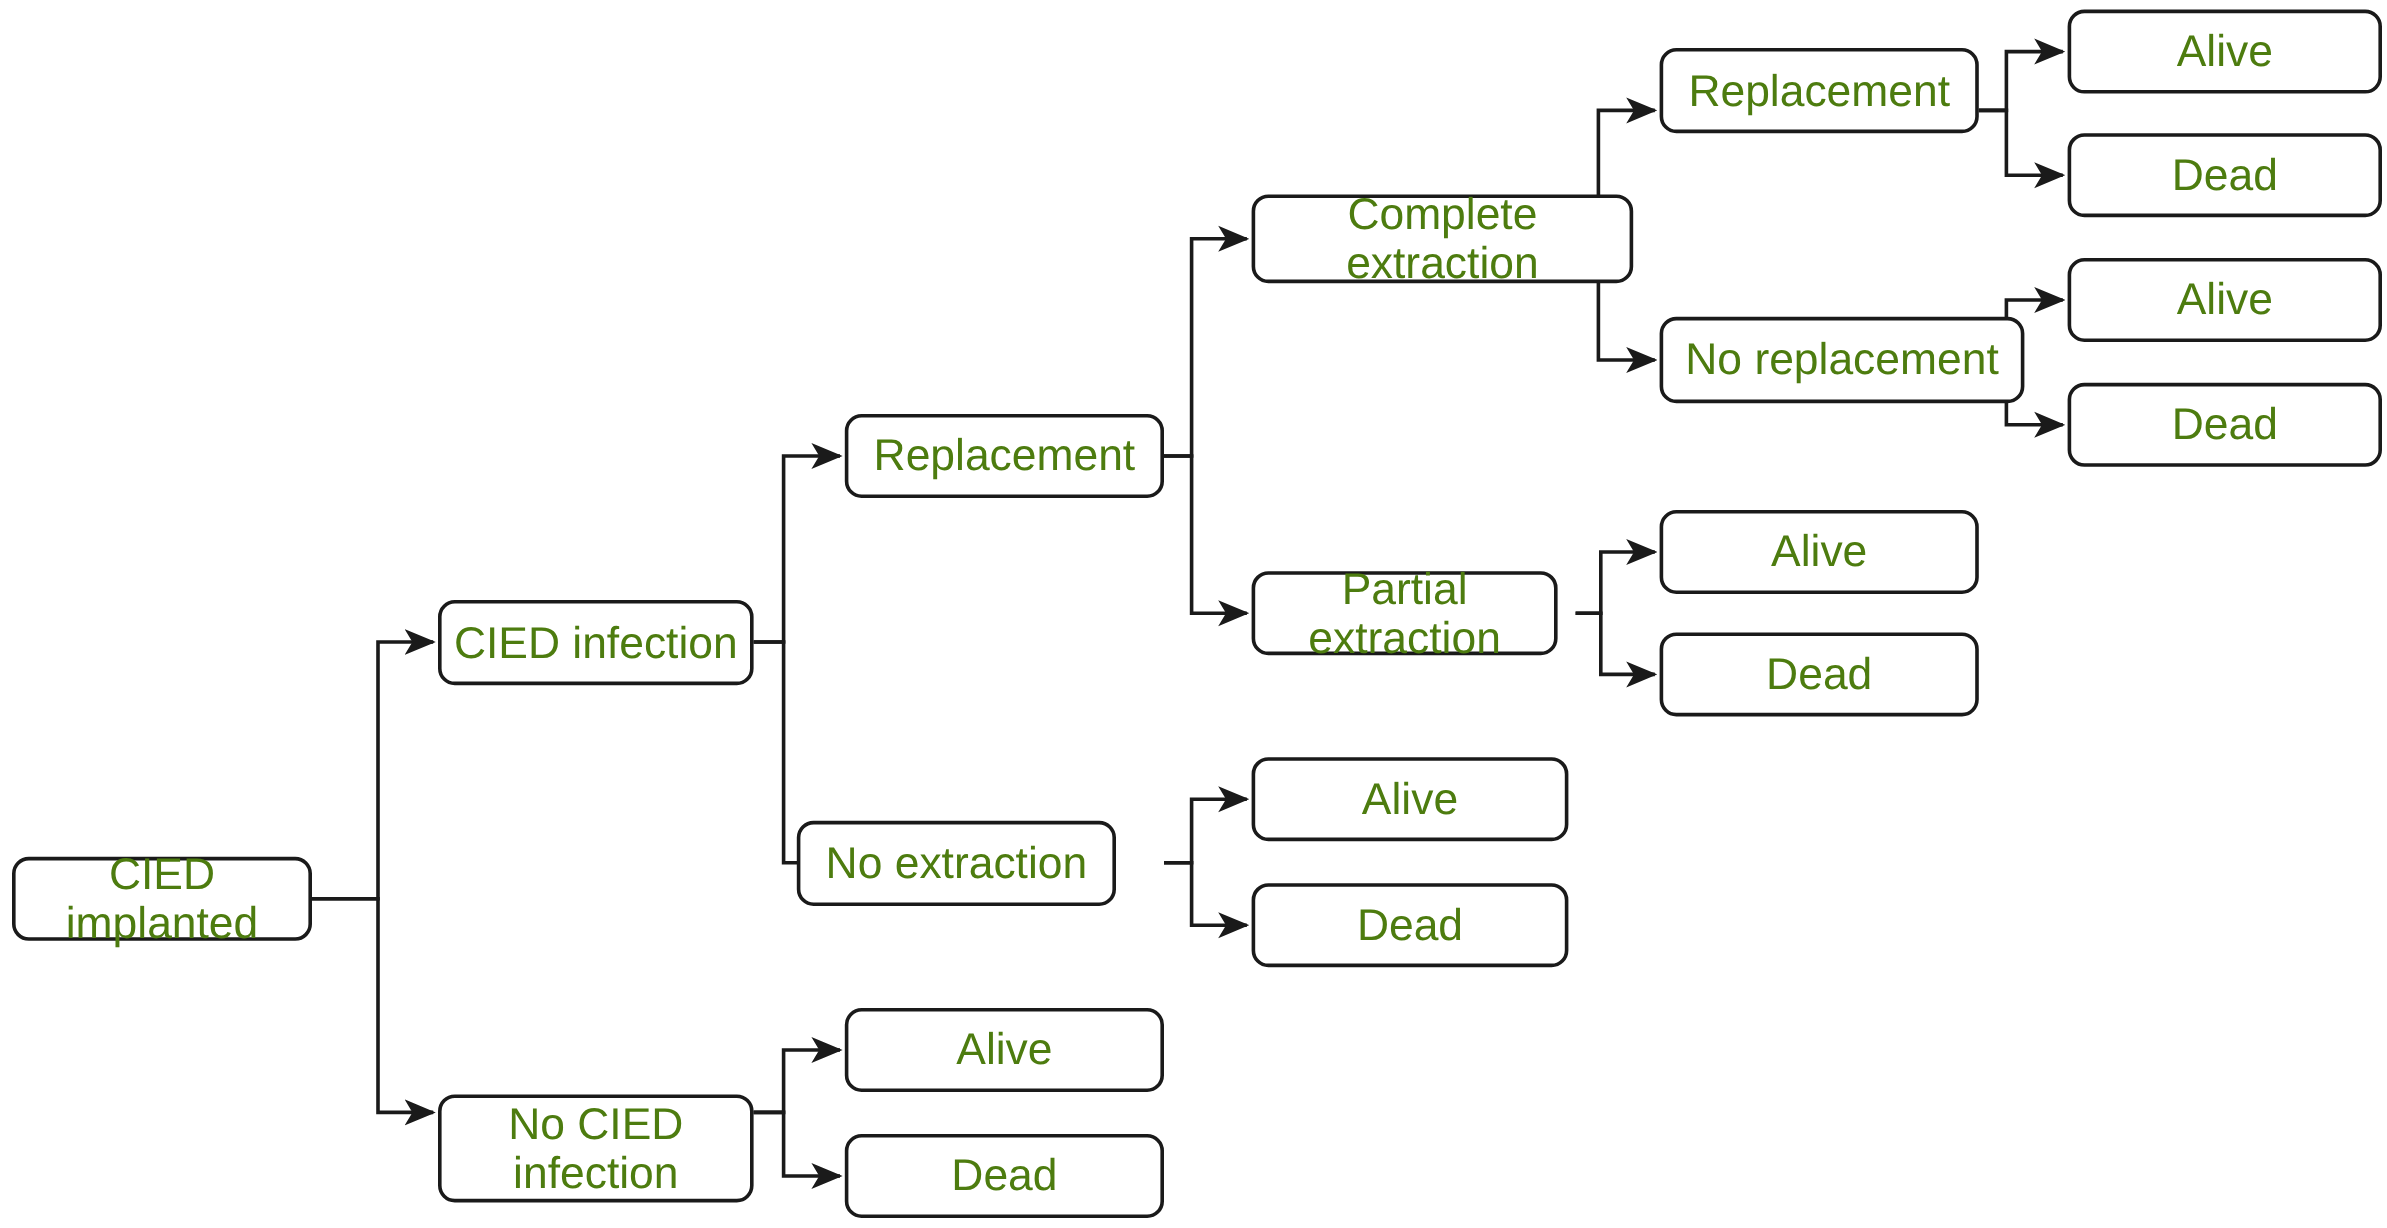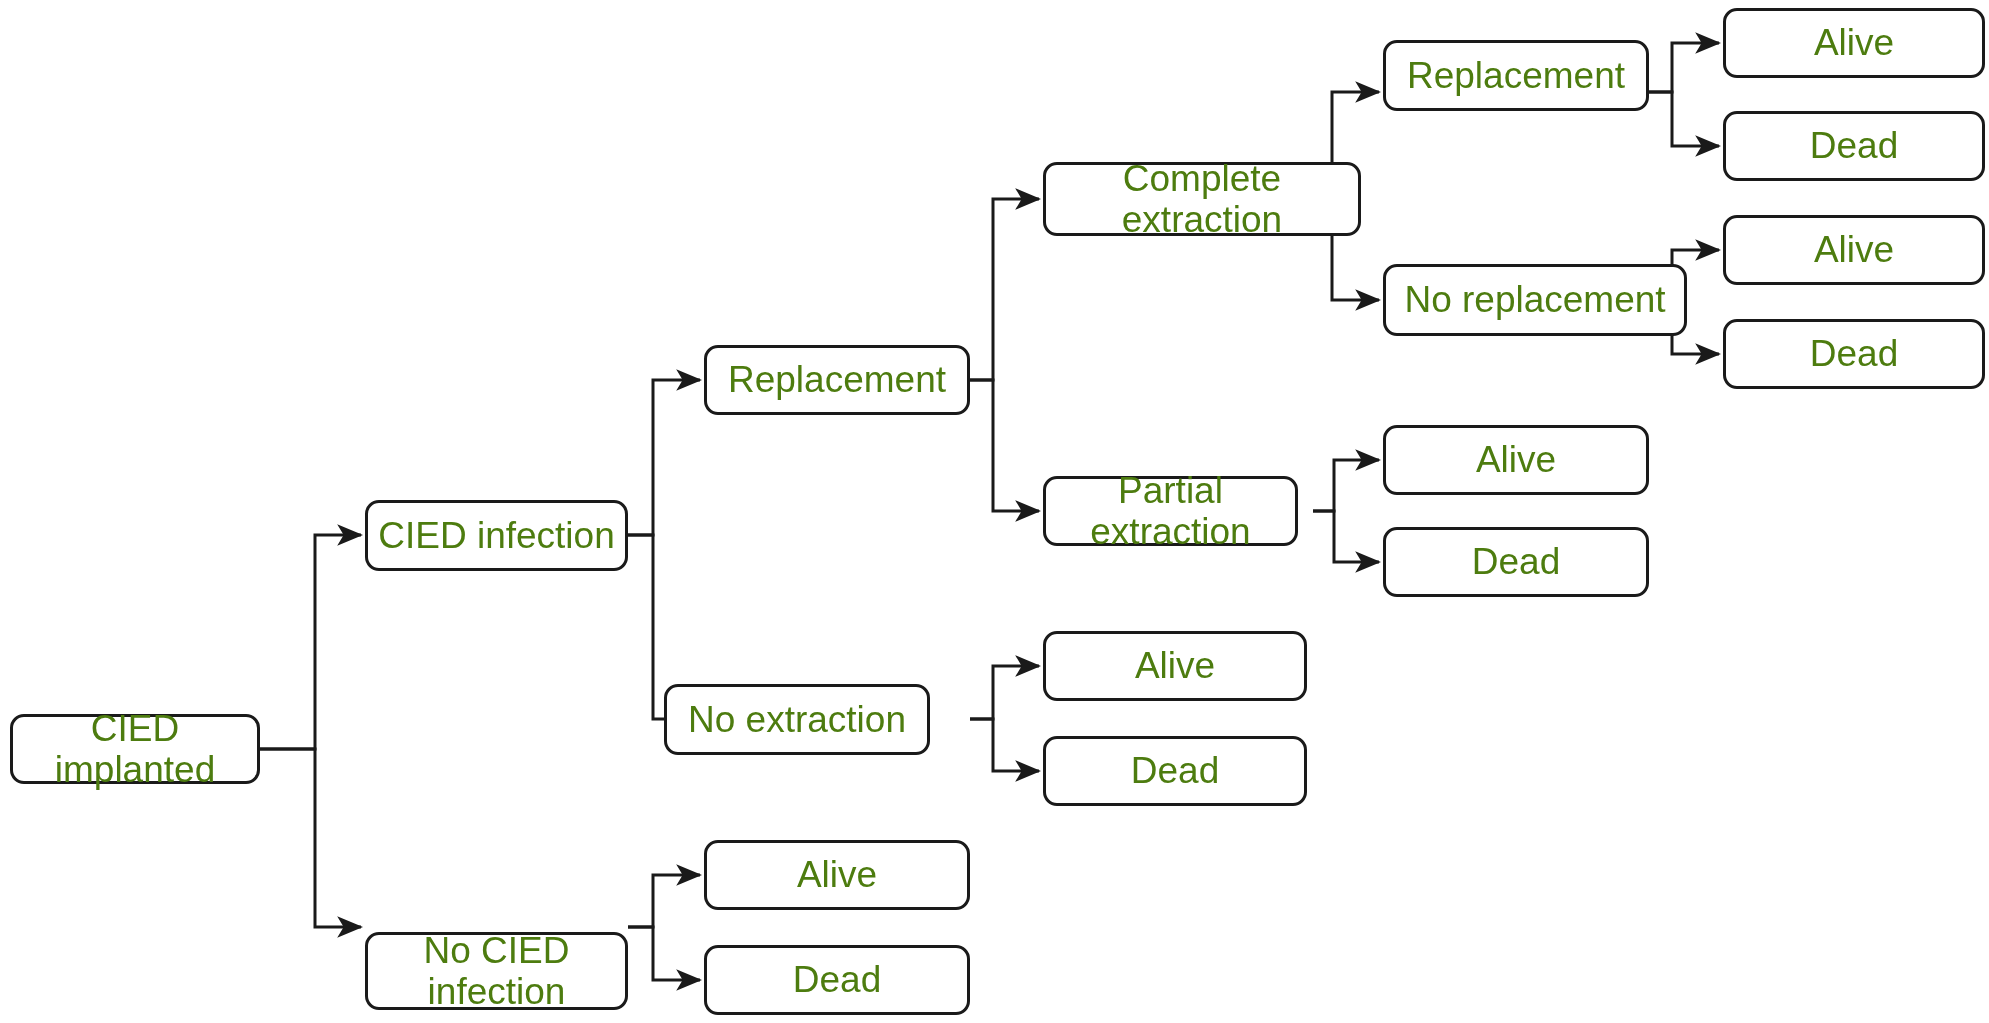--- a/index.html
+++ b/index.html
@@ -82,21 +82,21 @@
   </svg>
 
   <div class="node" style="left:10px;top:714px;width:250px;height:70px">
     <span class="node-label">CIED implanted</span>
   </div>
 
   <div class="node" style="left:365px;top:500px;width:263px;height:71px">
     <span class="node-label">CIED infection</span>
   </div>
 
-  <div class="node" style="left:365px;top:932px;width:263px;height:78px">
+  <div class="node" style="left:365px;top:912px;width:263px;height:90px">
     <span class="node-label">No CIED infection</span>
   </div>
 
   <div class="node" style="left:704px;top:345px;width:266px;height:70px">
     <span class="node-label">Replacement</span>
   </div>
 
   <div class="node" style="left:664px;top:684px;width:266px;height:71px">
     <span class="node-label">No extraction</span>
   </div>

